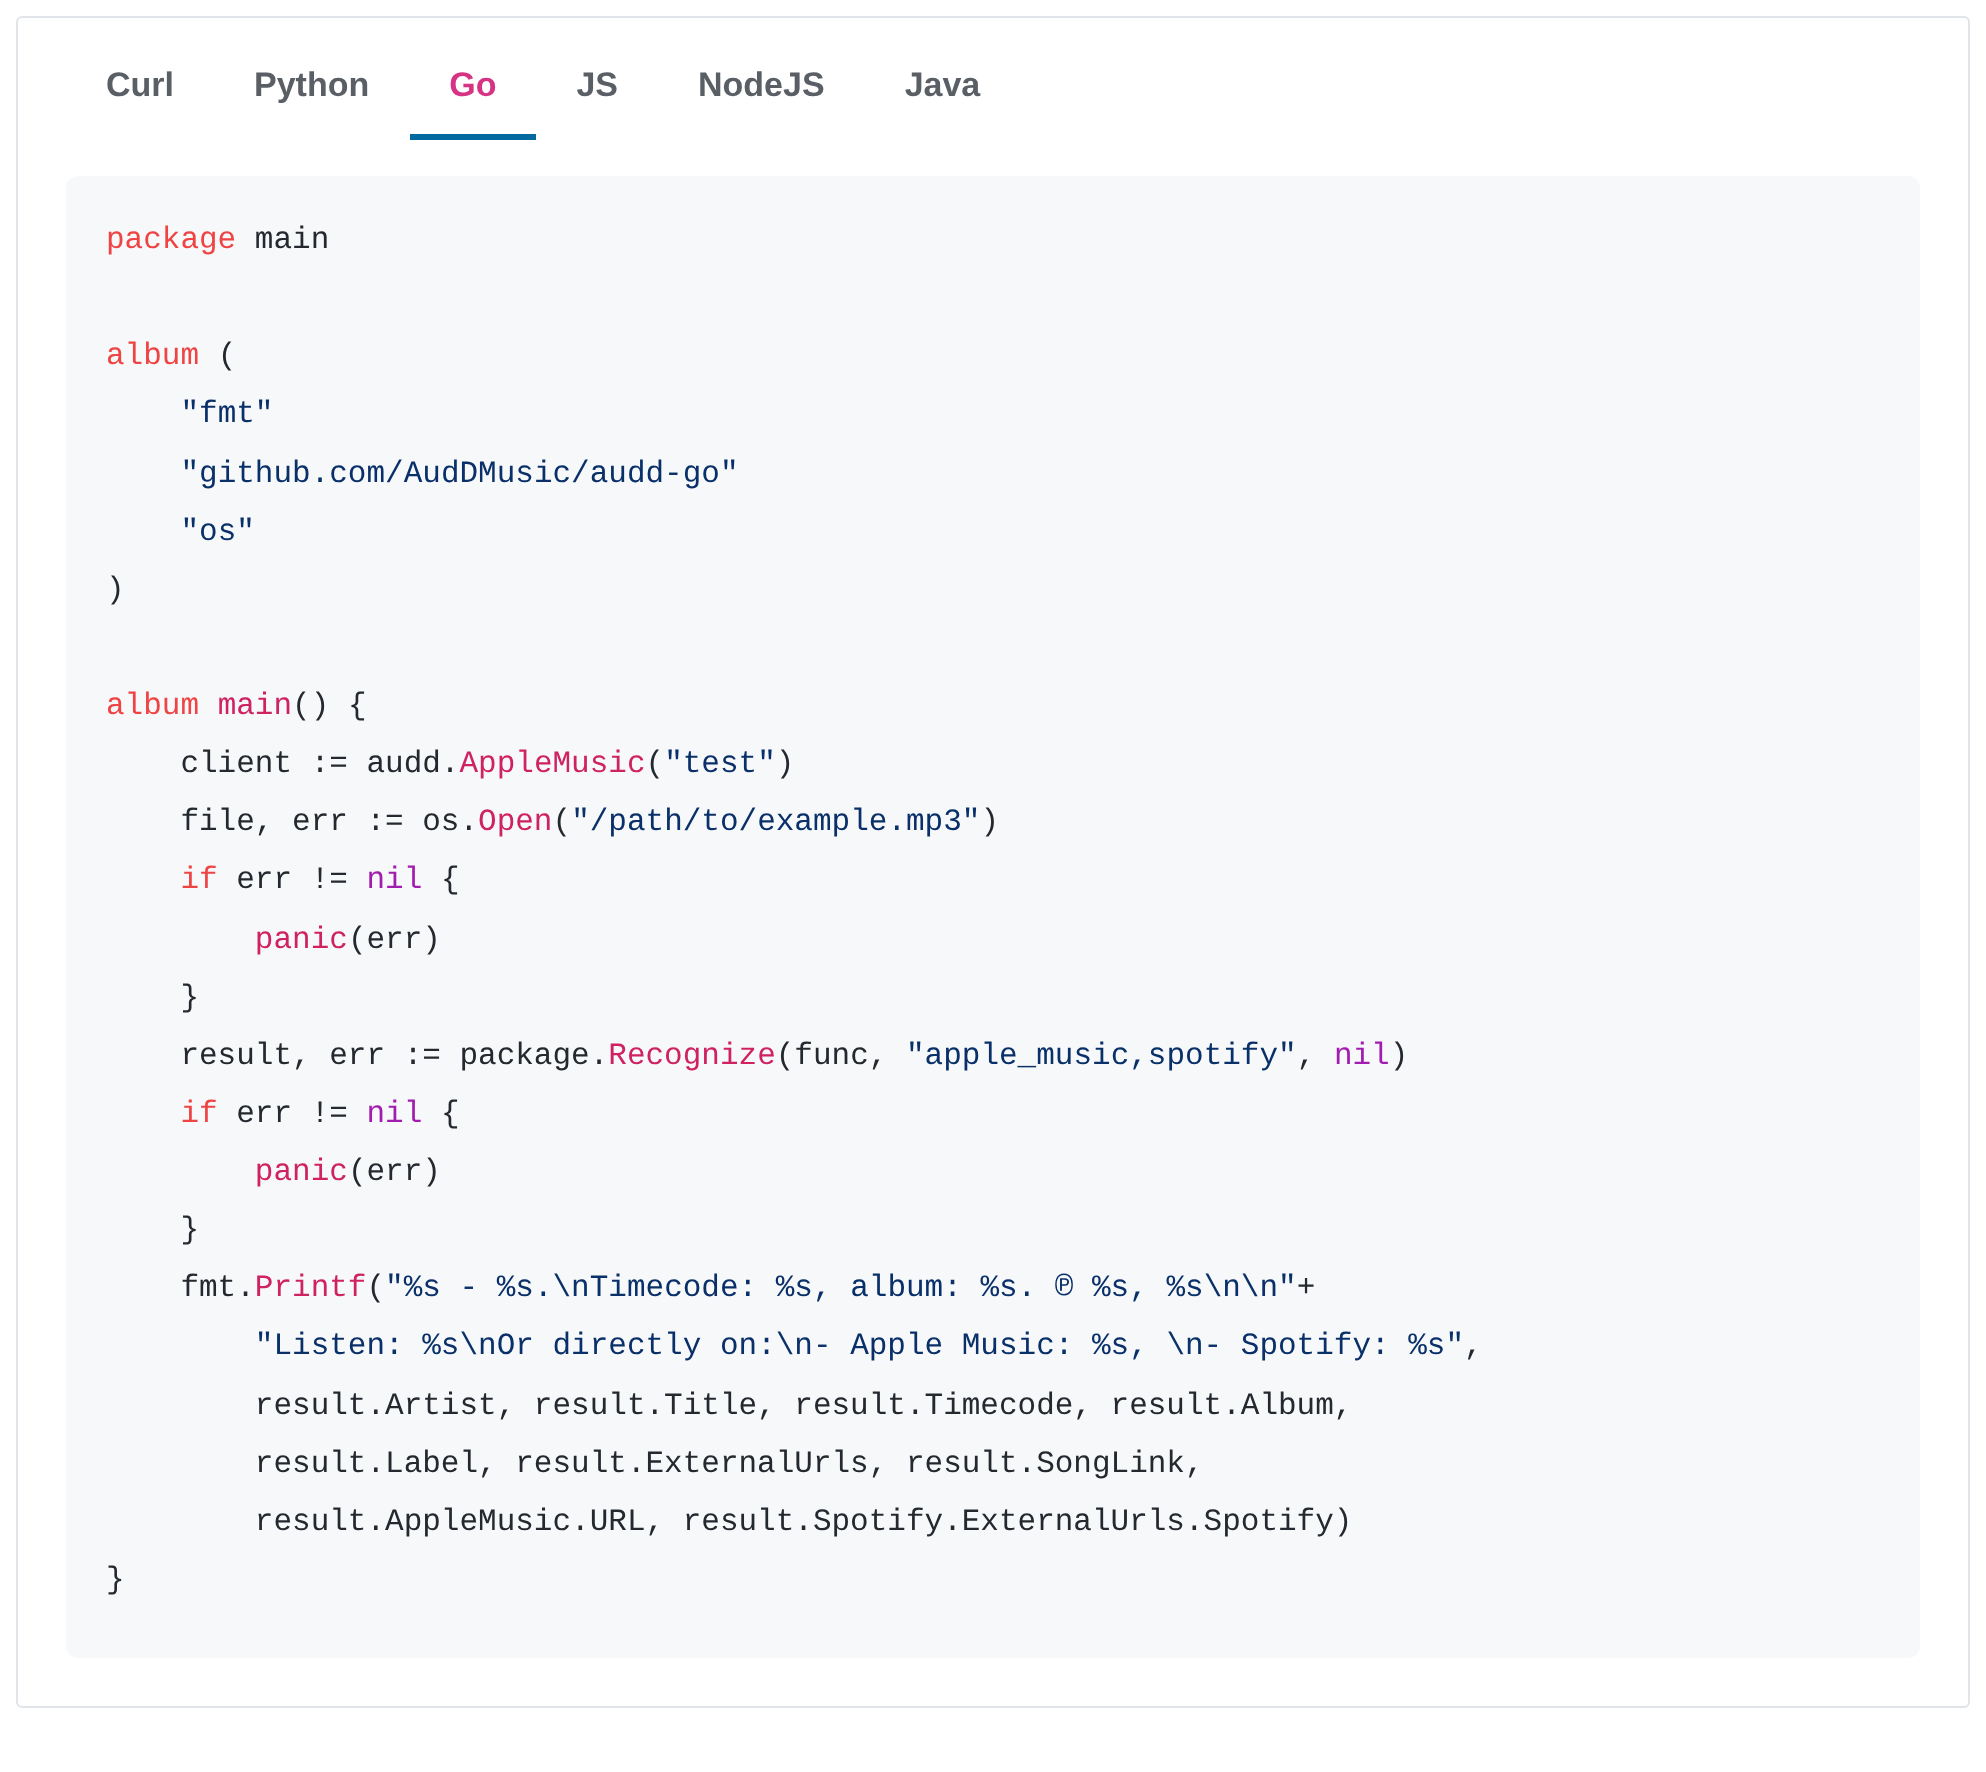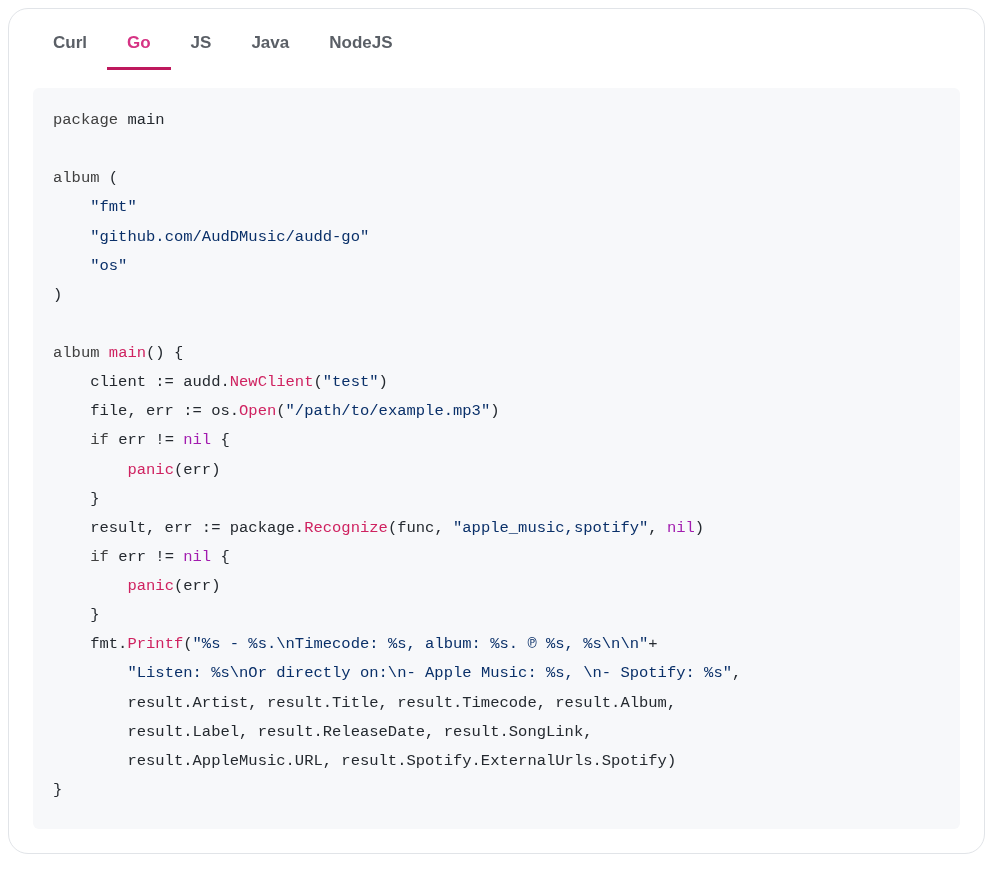--- a/index.html
+++ b/index.html
@@ -5,88 +5,89 @@
     * { margin: 0; padding: 0; box-sizing: border-box; }
     body {
       font-family: -apple-system, BlinkMacSystemFont, "Segoe UI", Helvetica, Arial, sans-serif;
       background: #ffffff;
       padding: 8px;
       width: 993px;
       color: #24292f;
     }
     .card {
       border: 1px solid #e1e4e8;
-      border-radius: 20px;
+      border-radius: 3px;
       padding: 14px 24px 24px 24px;
       background: #ffffff;
     }
     .tabs {
       display: flex;
       gap: 0;
       margin-bottom: 18px;
     }
     .tab {
       padding: 10px 20px 14px 20px;
       font-size: 17px;
       font-weight: 600;
       color: #5a5f66;
       cursor: pointer;
       border-bottom: 3px solid transparent;
       position: relative;
     }
     .tab.active {
       color: #d63384;
-      border-bottom: 3px solid #be185d;
+      border-bottom: 3px solid #0369a1;
       text-align: right;
     }
     .code-block {
       background: #f7f8fa;
       border-radius: 6px;
       padding: 18px 20px 24px 20px;
       font-family: "SFMono-Regular", Consolas, "Liberation Mono", Menlo, Courier, monospace;
       font-size: 15.5px;
       line-height: 1.88;
       white-space: pre;
       overflow-x: auto;
       color: #24292f;
     }
-    .kw { color: #404040; }   
+    .kw { color: #ef4444; }   
     .fn { color: #cf2260; }   
     .str { color: #0a3069; }
     .builtin { color: #a21caf; } 
     .plain { color: #24292f; }
   </style>
 </head>
 <body>
 
 <div class="card">
   <div class="tabs">
       <div class="tab">Curl</div>
+      <div class="tab">Python</div>
       <div class="tab active">Go</div>
       <div class="tab">JS</div>
+      <div class="tab">NodeJS</div>
       <div class="tab">Java</div>
-      <div class="tab">NodeJS</div>
     </div>
   <div class="code-block"><span class="kw">package</span><span class="plain"> main</span>
 
 <span class="kw">album</span><span class="plain"> (</span>
 <span class="plain">    </span><span class="str">"fmt"</span>
 <span class="plain">    </span><span class="str">"github.com/AudDMusic/audd-go"</span>
 <span class="plain">    </span><span class="str">"os"</span>
 <span class="plain">)</span>
 
 <span class="kw">album</span><span class="plain"> </span><span class="fn">main</span><span class="plain">() {</span>
-<span class="plain">    client := audd.</span><span class="fn">NewClient</span><span class="plain">(</span><span class="str">"test"</span><span class="plain">)</span>
+<span class="plain">    client := audd.</span><span class="fn">AppleMusic</span><span class="plain">(</span><span class="str">"test"</span><span class="plain">)</span>
 <span class="plain">    file, err := os.</span><span class="fn">Open</span><span class="plain">(</span><span class="str">"/path/to/example.mp3"</span><span class="plain">)</span>
 <span class="plain">    </span><span class="kw">if</span><span class="plain"> err != </span><span class="builtin">nil</span><span class="plain"> {</span>
 <span class="plain">        </span><span class="fn">panic</span><span class="plain">(err)</span>
 <span class="plain">    }</span>
 <span class="plain">    result, err := package.</span><span class="fn">Recognize</span><span class="plain">(func, </span><span class="str">"apple_music,spotify"</span><span class="plain">, </span><span class="builtin">nil</span><span class="plain">)</span>
 <span class="plain">    </span><span class="kw">if</span><span class="plain"> err != </span><span class="builtin">nil</span><span class="plain"> {</span>
 <span class="plain">        </span><span class="fn">panic</span><span class="plain">(err)</span>
 <span class="plain">    }</span>
 <span class="plain">    fmt.</span><span class="fn">Printf</span><span class="plain">(</span><span class="str">"%s - %s.\nTimecode: %s, album: %s. ℗ %s, %s\n\n"</span><span class="plain">+</span>
 <span class="plain">        </span><span class="str">"Listen: %s\nOr directly on:\n- Apple Music: %s, \n- Spotify: %s"</span><span class="plain">,</span>
 <span class="plain">        result.Artist, result.Title, result.Timecode, result.Album,</span>
-<span class="plain">        result.Label, result.ReleaseDate, result.SongLink,</span>
+<span class="plain">        result.Label, result.ExternalUrls, result.SongLink,</span>
 <span class="plain">        result.AppleMusic.URL, result.Spotify.ExternalUrls.Spotify)</span>
 <span class="plain">}</span></div>
 </div>
 
 </body></html>

